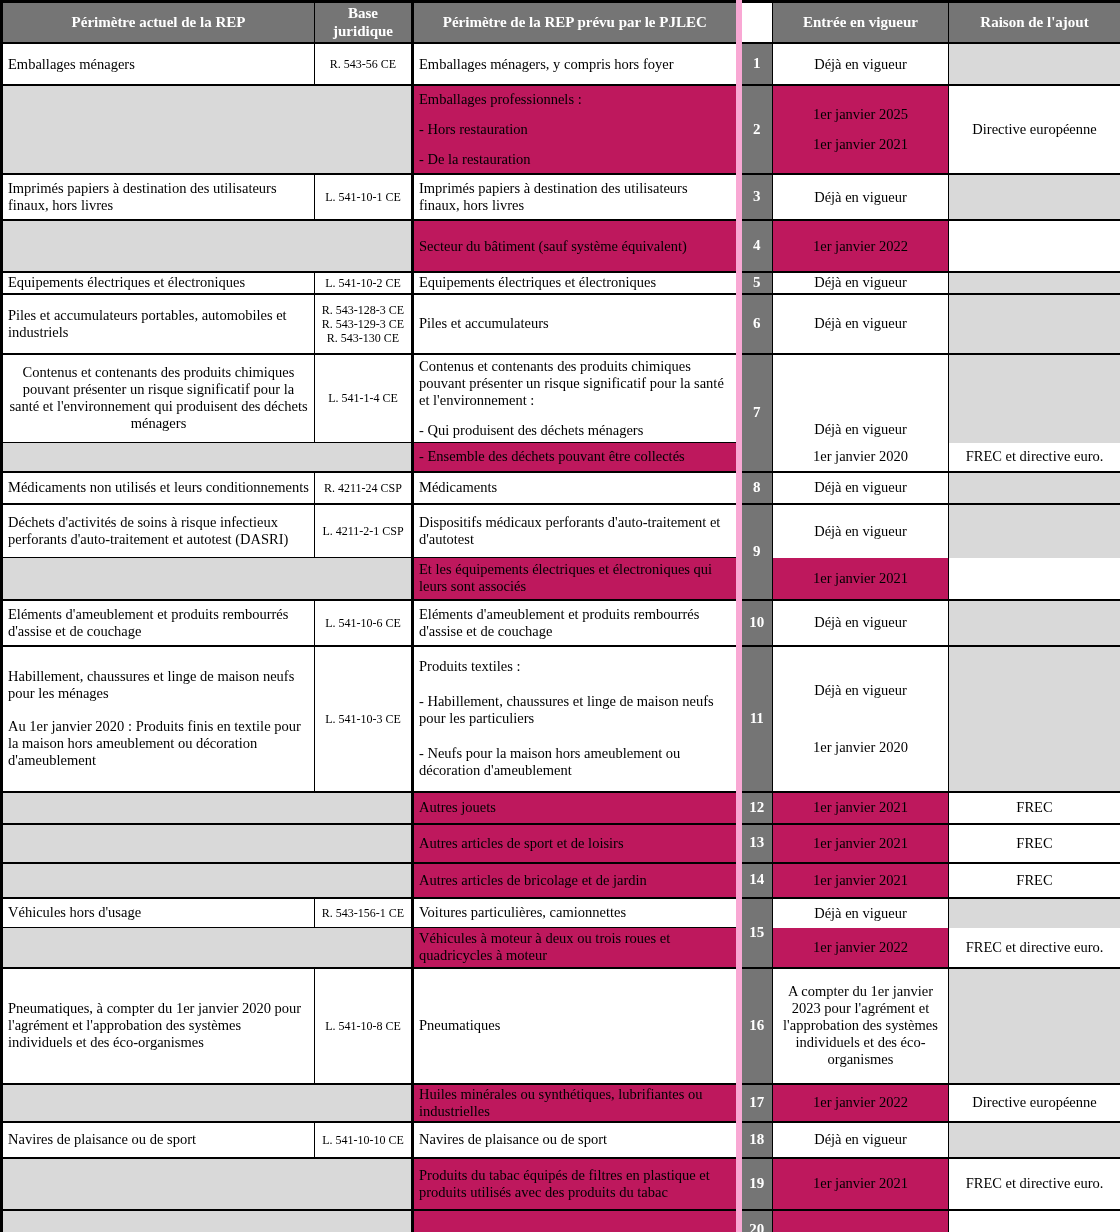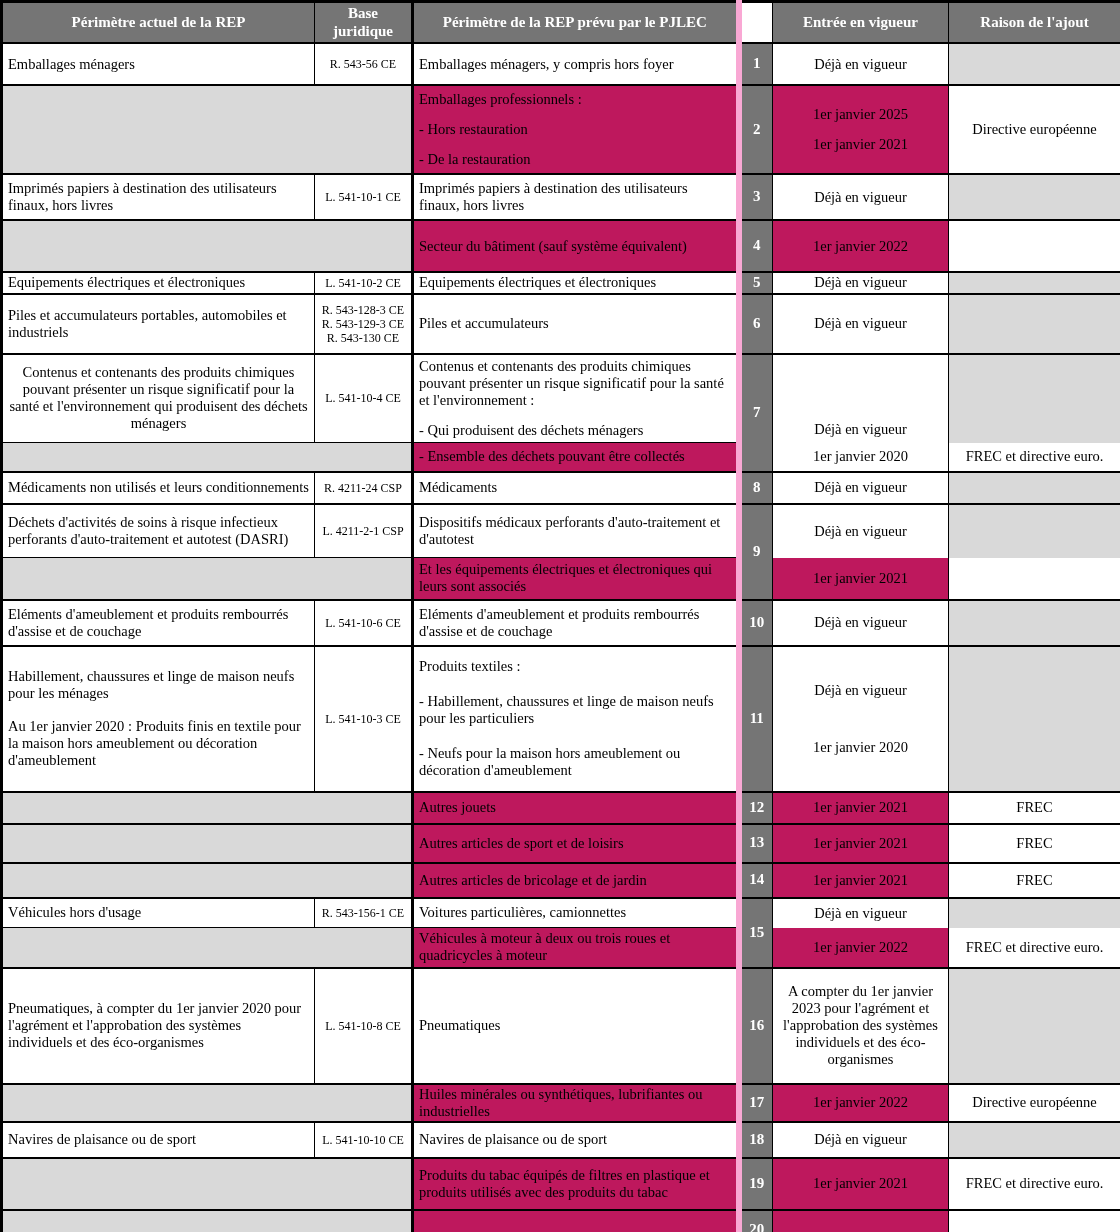--- a/index.html
+++ b/index.html
@@ -170,21 +170,21 @@
         <td class="c-entry center bg-white paras gs">
           <div>Déjà en vigueur</div>
         </td>
         <td class="c-reason center bg-gray paras gs"></td>
       </tr>
       <tr style="height: 89px;">
         <td class="c-left bg-white paras gs align-center">
           <div>Contenus et contenants des produits chimiques pouvant présenter un risque significatif pour la santé et l'environnement qui produisent des déchets ménagers</div>
         </td>
         <td class="c-base center bg-white paras gs">
-          <div>L. 541-10-4 CE</div>
+          <div>L. 541-1-4 CE</div>
         </td>
         <td class="c-scope bg-white paras gs">
           <div>Contenus et contenants des produits chimiques pouvant présenter un risque significatif pour la santé et l'environnement :</div>
           <div>- Qui produisent des déchets ménagers</div>
         </td>
         <td class="c-num gs" rowspan="2">7</td>
         <td class="c-entry center bg-white paras gs vbottom bb0">
           <div>Déjà en vigueur</div>
         </td>
         <td class="c-reason center bg-gray paras gs bb0"></td>

